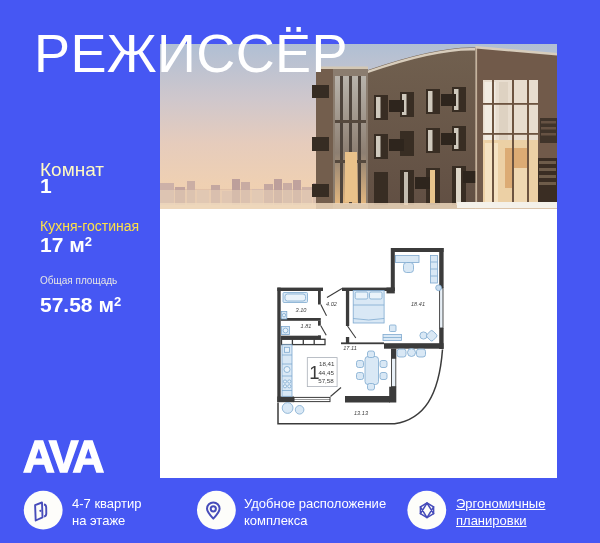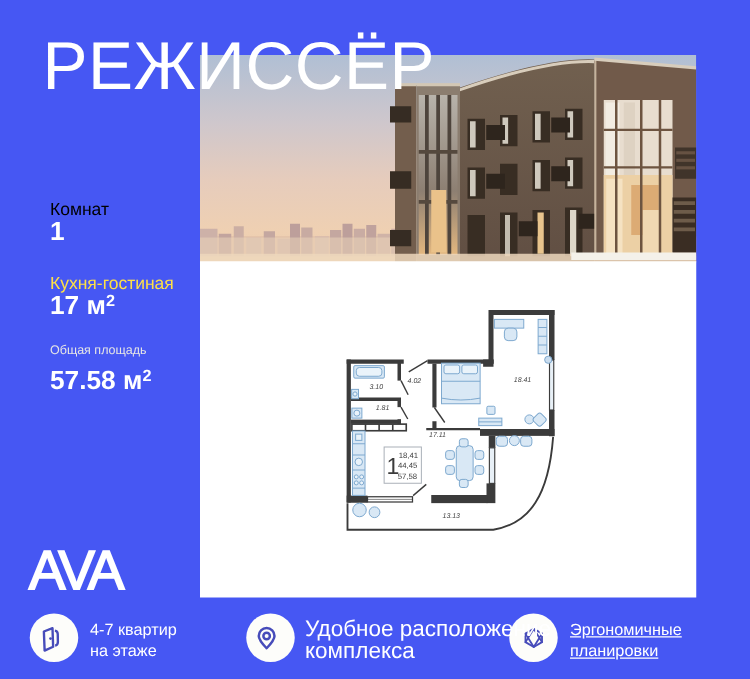--- a/index.html
+++ b/index.html
@@ -152,21 +152,21 @@
     <rect x="539" y="182" width="17" height="3" fill="#6e5c4a"></rect>
 
     <rect x="160" y="203" width="397" height="7" fill="#edd7bc" opacity="0.85"></rect>
 
     <rect x="457" y="202" width="100" height="6" fill="#f4f1ea"></rect>
   </g>
 </svg>
 
 <div class="abs" style="left:34px;top:22px;color:#ffffff;font-size:54px;font-weight:400;letter-spacing:0.4px;">РЕЖИССЁР</div>
 
-<div class="abs" style="left:40px;top:159px;color:#000000;font-size:14px;">Комнат</div>
+<div class="abs" style="left:40px;top:159px;color:#fef9c3;font-size:19px;">Комнат</div>
 <div class="abs" style="left:40px;top:174px;color:#ffffff;font-size:21px;font-weight:700;">1</div>
 <div class="abs" style="left:40px;top:218px;color:#fde047;font-size:14px;">Кухня-гостиная</div>
 <div class="abs" style="left:40px;top:233px;color:#ffffff;font-size:21px;font-weight:700;">17 м<span style="font-size:13px;vertical-align:6px;">2</span></div>
 <div class="abs" style="left:40px;top:275px;color:#e5e5e5;font-size:10px;">Общая площадь</div>
 <div class="abs" style="left:40px;top:293px;color:#ffffff;font-size:21px;font-weight:700;">57.58 м<span style="font-size:13px;vertical-align:6px;">2</span></div>
 
 <div class="abs" style="left:160px;top:209px;width:397px;height:269px;background:#ffffff;"></div>
 <svg class="abs" style="left:160px;top:209px;" width="397" height="269" viewBox="160 209 397 269">
  <g id="plan" fill="#3b3b3b">
 
@@ -317,21 +317,21 @@
 
     <text x="350" y="349.8">17.11</text>
 
     <text x="418" y="305.5">18.41</text>
 
     <text x="361" y="414.8">13.13</text>
   </g>
  </g>
 </svg>
 
-<div class="abs" style="left:23px;top:432px;color:#ffffff;font-size:44px;font-weight:400;letter-spacing:-2.5px;-webkit-text-stroke:1.4px #ffffff;">AVA</div>
+<div class="abs" style="left:23px;top:432px;color:#ffffff;font-size:44px;font-weight:700;letter-spacing:-2.5px;-webkit-text-stroke:1.4px #ffffff;">AVA</div>
 
 <svg class="abs" style="left:0;top:483px;" width="600" height="60" viewBox="0 0 600 60">
 
   <g>
     <circle cx="43.2" cy="27.2" r="19.4" fill="#fdfdfa"></circle>
     <g fill="none" stroke="#474cba" stroke-width="1.9" stroke-linejoin="round">
       <path d="M35.1,22.2 L42,19.5 L42.5,34.4 L35.7,37.5 Z"></path>
       <path d="M44.6,21.5 Q46.8,21.7 46.9,24.2 L47,30.5 Q47,33.2 44.8,33.5" transform="translate(-0.7,0)"></path>
     </g>
     <circle cx="40.4" cy="27.8" r="1.1" fill="#474cba"></circle>
@@ -349,15 +349,15 @@
     <circle cx="426.8" cy="27.2" r="19.4" fill="#fdfdfa"></circle>
     <g fill="none" stroke="#474cba" stroke-width="1.5" stroke-linejoin="round" stroke-linecap="round">
       <path d="M427,20 L433.6,23.9 L433.6,30.7 L427,34.6 L420.4,30.7 L420.4,23.9 Z"></path>
       <path d="M427,20 L433.6,30.7 M427,20 L420.4,30.7 M427,34.6 L420.4,23.9 M427,34.6 L433.6,23.9"></path>
     </g>
   </g>
 </svg>
 
 <div class="abs" style="left:72px;top:495px;color:#ffffff;font-size:13px;line-height:17px;">4-7 квартир<br>на этаже</div>
 
-<div class="abs" style="left:244px;top:495px;color:#ffffff;font-size:18px;line-height:17px;">Удобное расположение<br>комплекса</div>
+<div class="abs" style="left:244px;top:495px;color:#ffffff;font-size:13px;line-height:17px;">Удобное расположение<br>комплекса</div>
 
 <div class="abs" style="left:456px;top:495px;color:#ffffff;font-size:13px;line-height:17px;text-decoration:underline;">Эргономичные<br>планировки</div>
 
 </body></html>

